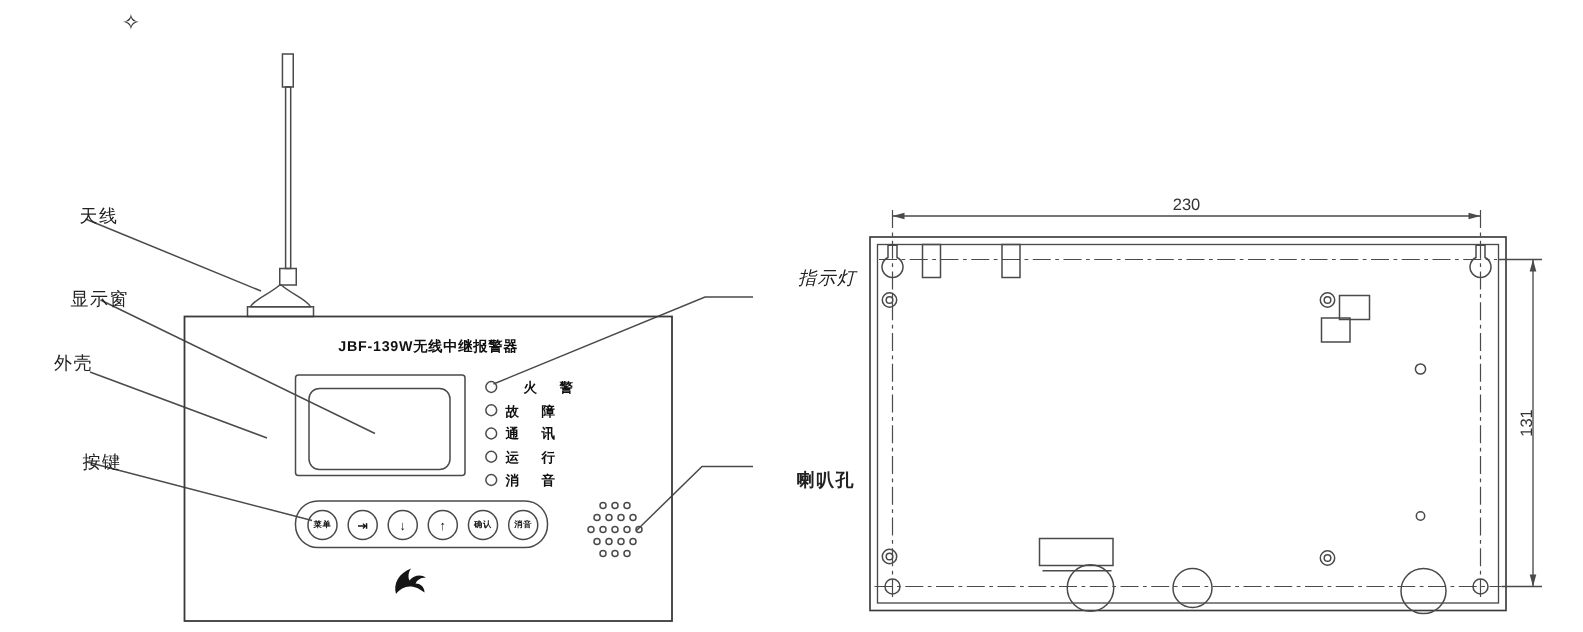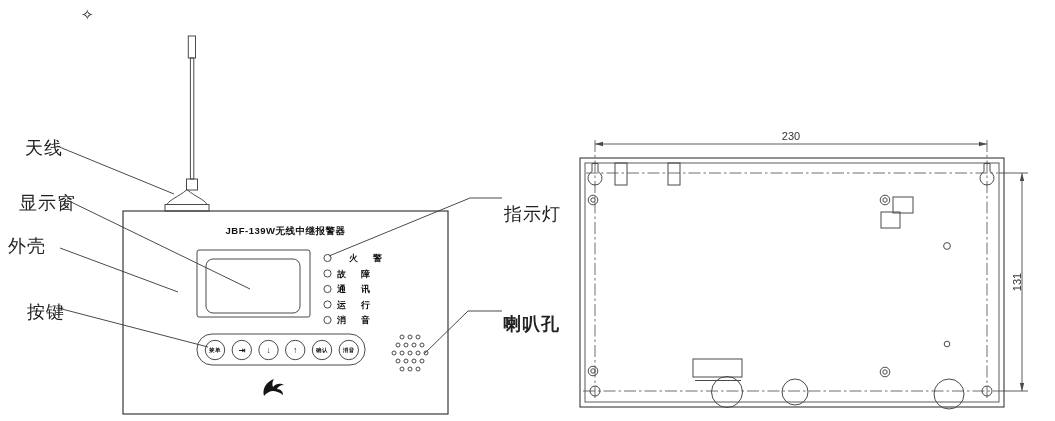--- a/index.html
+++ b/index.html
@@ -3,26 +3,26 @@
 <meta charset="utf-8">
 <style>
   html,body{margin:0;padding:0;background:#fff;}
   #page{position:relative;width:1055px;height:421px;background:#ffffff;overflow:hidden;
         font-family:"Liberation Sans","DejaVu Sans",sans-serif;color:#1c1c1c;}
   #linework{position:absolute;left:0;top:0;}
   .abs{position:absolute;white-space:nowrap;}
   .serif{font-family:"Liberation Serif","DejaVu Serif",serif;}
   .hdr-icon{left:81px;top:6px;font-size:15px;color:#2e2e2e;}
   .hdr-title{left:116px;top:4px;font-size:16px;letter-spacing:1.5px;color:#1a1a1a;}
-  .callout{font-size:18px;letter-spacing:1px;color:#222;}
+  .callout{font-size:12px;letter-spacing:1px;color:#222;margin-left:28px;}
   .co-antenna{left:25px;top:136px;}
   .co-display{left:19px;top:191px;}
   .co-housing{left:8px;top:234px;}
   .co-keys{left:27px;top:300px;text-align:center;}
-  .co-indicator{left:504px;top:202px;}
+  .co-indicator{left:504px;top:177px;font-style:italic;}
   .co-speaker{left:503px;top:312px;font-weight:bold;}
   .model-title{left:123px;top:225px;width:325px;text-align:center;
                font-size:9.5px;font-weight:bold;letter-spacing:0.5px;color:#111;}
   .led-label{font-size:9px;font-weight:bold;letter-spacing:15px;color:#111;left:337px;}
   .led-0{top:252px;margin-left:12px;} .led-1{top:267.5px;} .led-2{top:283px;} .led-3{top:298.5px;} .led-4{top:314px;}
   .btn-glyph{width:22px;height:10px;line-height:10px;text-align:center;top:345px;
              color:#111;font-weight:bold;}
   .btn-cn{font-size:5.5px;letter-spacing:0.5px;}
   .btn-arrow{font-size:8.5px;}
   .b0{left:204px;} .b1{left:230.8px;} .b2{left:257.5px;}

